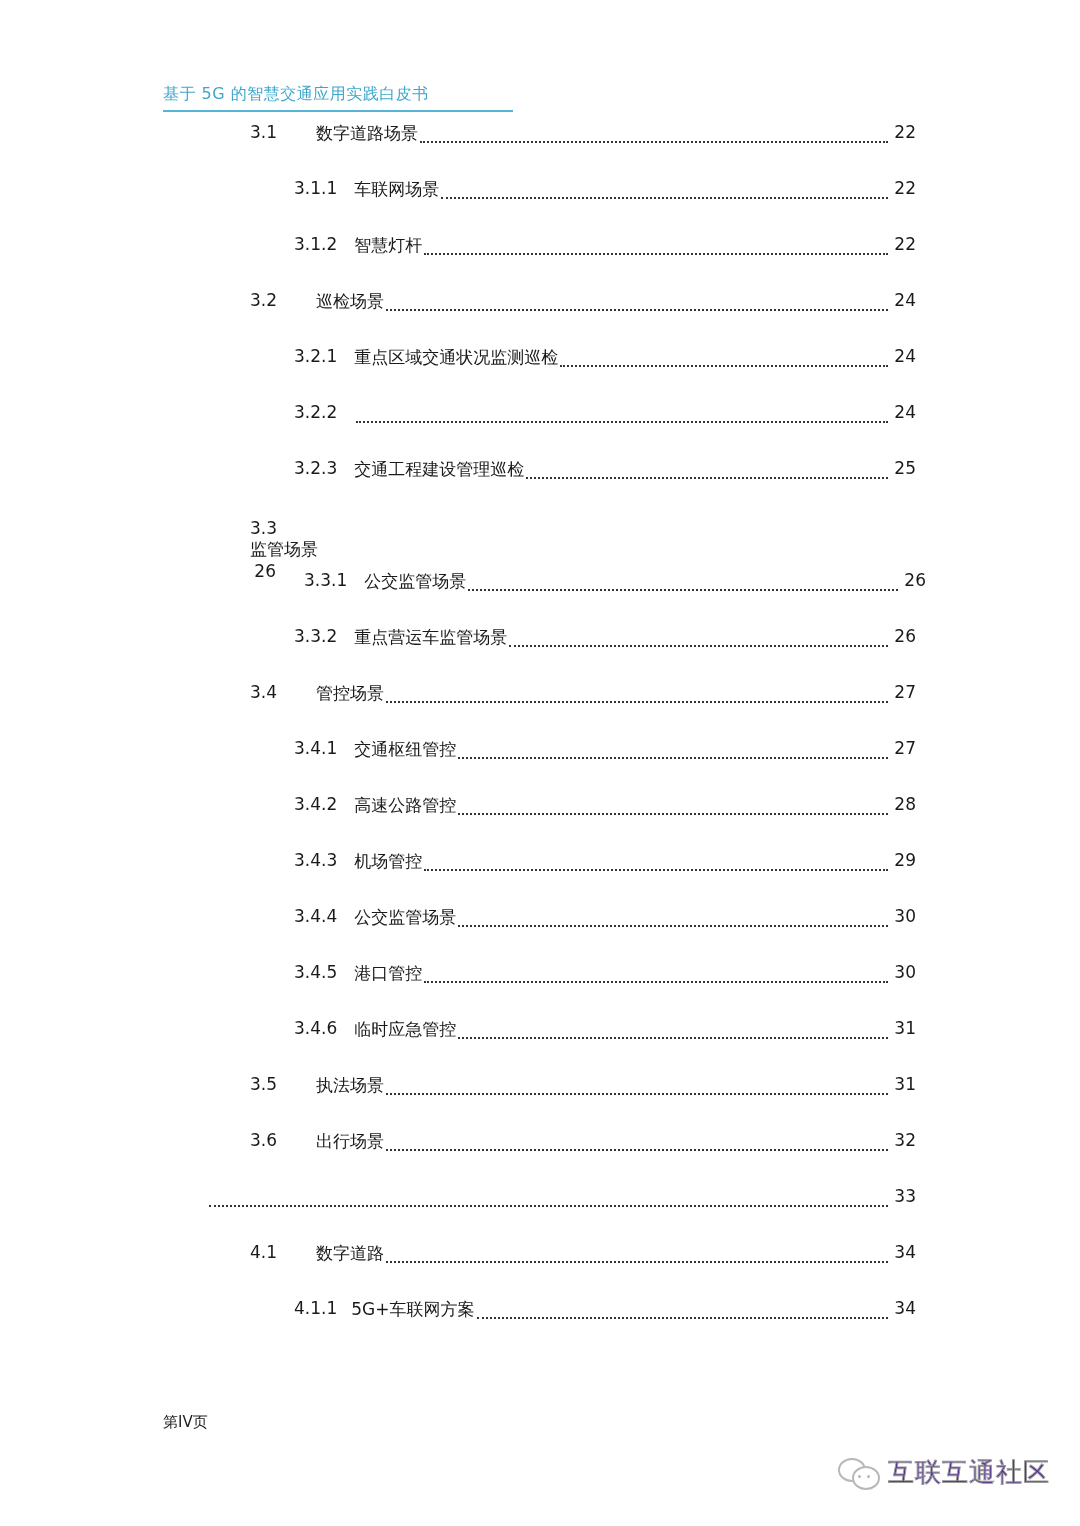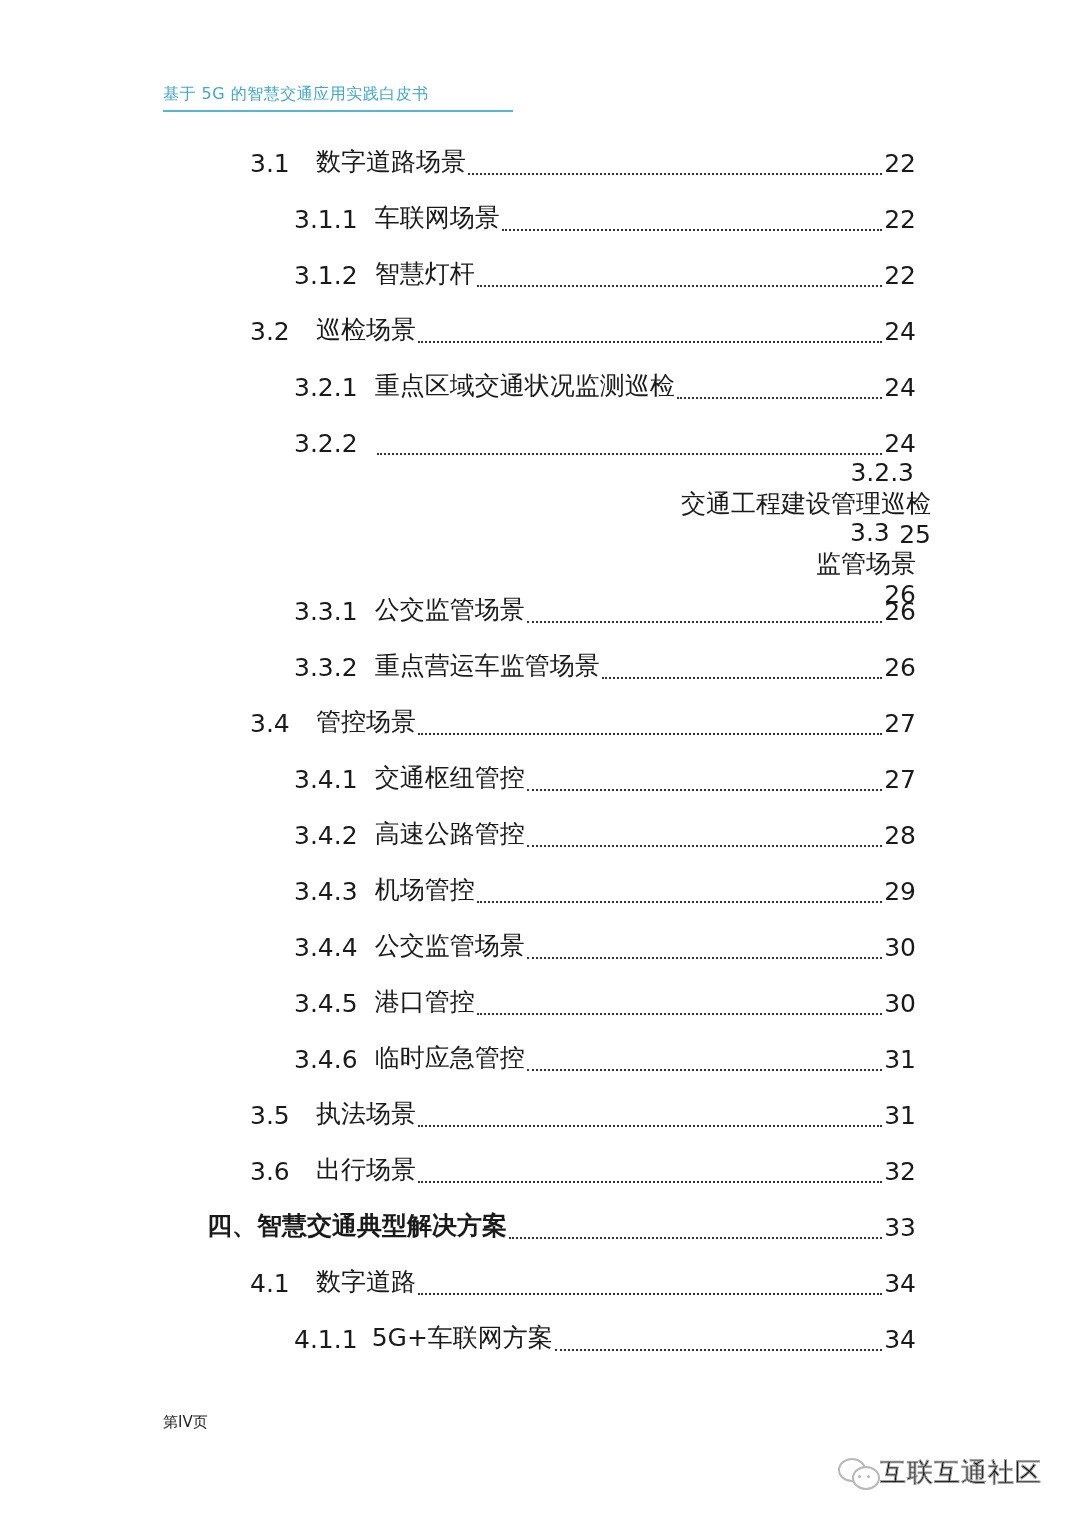--- a/index.html
+++ b/index.html
@@ -2,33 +2,33 @@
 <html><head>
 <meta charset="utf-8">
 <style>
   html, body { margin: 0; padding: 0; background: #ffffff; }
   body { width: 1080px; height: 1526px; position: relative; overflow: hidden;
          font-family: "DejaVu Sans", "Liberation Sans", sans-serif; color: #1a1a1a; }
   .header { position: absolute; left: 163px; top: 80px; width: 350px; }
   .header-title { font-size: 16px; color: #3fa7cc; letter-spacing: 0.5px; line-height: 28px; white-space: nowrap; }
   .header-rule { height: 2px; background: #57b4d4; margin-top: 2px; }
   .toc { position: absolute; left: 0; top: 122px; width: 1080px; }
-  .toc-row { position: absolute; height: 56px; display: flex; align-items: flex-end; font-size: 25px; white-space: nowrap; }
+  .toc-row { position: absolute; height: 56px; display: flex; align-items: flex-start; font-size: 17px; white-space: nowrap; }
   .toc-row .num { display: inline-block; }
   .toc-row .lvl2-num { width: 66px; }
   .toc-row .lvl3-num { margin-right: 17px; }
   .toc-row .title { display: inline-block; }
   .toc-row .leader { flex: 1; overflow: hidden; margin: 0 2px; height: 24px; position: relative; }
   .toc-row .leader::after { content: ""; position: absolute; left: 0; right: 0; bottom: 3px;
         border-bottom: 2px dotted #333; }
   .toc-row .page { display: inline-block; min-width: 26px; text-align: right; }
   .toc-row.bold .title { font-weight: bold; }
   .footer-page { position: absolute; left: 163px; top: 1413px; font-size: 15px; color: #222; }
   .watermark { position: absolute; left: 838px; top: 1455px; display: flex; align-items: center; color: #bdbdbd; }
-  .watermark .wm-text { font-size: 26px; color: #000000; -webkit-text-stroke: 1px #9a9a9a; letter-spacing: 1px; margin-left: 0; }
+  .watermark .wm-text { font-size: 26px; color: #4c1d95; -webkit-text-stroke: 1px #9a9a9a; letter-spacing: 1px; margin-left: 8px; }
   .wechat-icon { width: 42px; height: 34px; position: relative; }
   .bubble { position: absolute; border: 2px solid #b8b8b8; border-radius: 50%; background: transparent; }
   .bubble.b1 { left: 0; top: 2px; width: 24px; height: 20px; }
   .bubble.b2 { left: 14px; top: 10px; width: 24px; height: 20px; background: #fff; }
   .dot { position: absolute; width: 3px; height: 3px; background: #b8b8b8; border-radius: 50%; }
 </style>
 </head>
 <body>
 
 <div class="header">
@@ -66,33 +66,33 @@
     <span class="num lvl3-num">3.2.1</span>
     <span class="title">重点区域交通状况监测巡检</span>
     <span class="leader"></span>
     <span class="page">24</span>
   </div>
   <div class="toc-row" style="top:280px;left:294px;width:622px;">
     <span class="num lvl3-num">3.2.2</span>
     <span class="leader"></span>
     <span class="page">24</span>
   </div>
-  <div class="toc-row" style="top:336px;left:309px;width:622px;flex-direction:column;">
+  <div class="toc-row" style="top:336px;left:294px;width:622px;">
     <span class="num lvl3-num">3.2.3</span>
     <span class="title">交通工程建设管理巡检</span>
     <span class="leader"></span>
     <span class="page">25</span>
   </div>
   <div class="toc-row" style="top:396px;left:250px;width:666px;flex-direction:column;">
     <span class="num lvl2-num">3.3</span>
     <span class="title">监管场景</span>
     <span class="leader"></span>
     <span class="page">26</span>
   </div>
-  <div class="toc-row" style="top:448px;left:294px;width:622px;">
+  <div class="toc-row" style="top:448px;left:304px;width:622px;">
     <span class="num lvl3-num">3.3.1</span>
     <span class="title">公交监管场景</span>
     <span class="leader"></span>
     <span class="page">26</span>
   </div>
   <div class="toc-row" style="top:504px;left:294px;width:622px;">
     <span class="num lvl3-num">3.3.2</span>
     <span class="title">重点营运车监管场景</span>
     <span class="leader"></span>
     <span class="page">26</span>
@@ -145,21 +145,20 @@
     <span class="leader"></span>
     <span class="page">31</span>
   </div>
   <div class="toc-row" style="top:1008px;left:250px;width:666px;">
     <span class="num lvl2-num">3.6</span>
     <span class="title">出行场景</span>
     <span class="leader"></span>
     <span class="page">32</span>
   </div>
   <div class="toc-row bold" style="top:1064px;left:207px;width:709px;">
-    <span class="title">四、智慧交通典型解决方案</span>
     <span class="leader"></span>
     <span class="page">33</span>
   </div>
   <div class="toc-row" style="top:1120px;left:250px;width:666px;">
     <span class="num lvl2-num">4.1</span>
     <span class="title">数字道路</span>
     <span class="leader"></span>
     <span class="page">34</span>
   </div>
   <div class="toc-row" style="top:1176px;left:294px;width:622px;">

